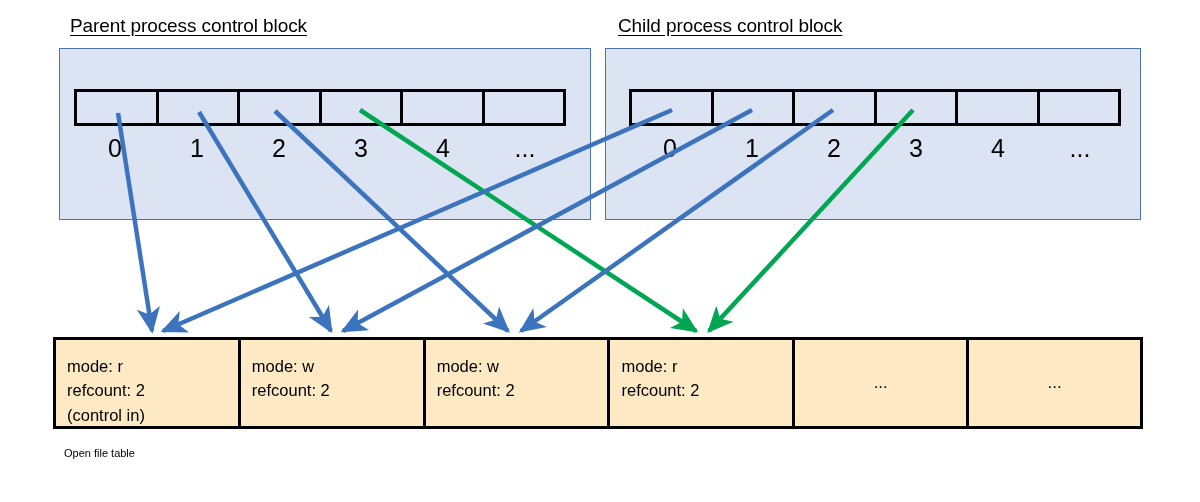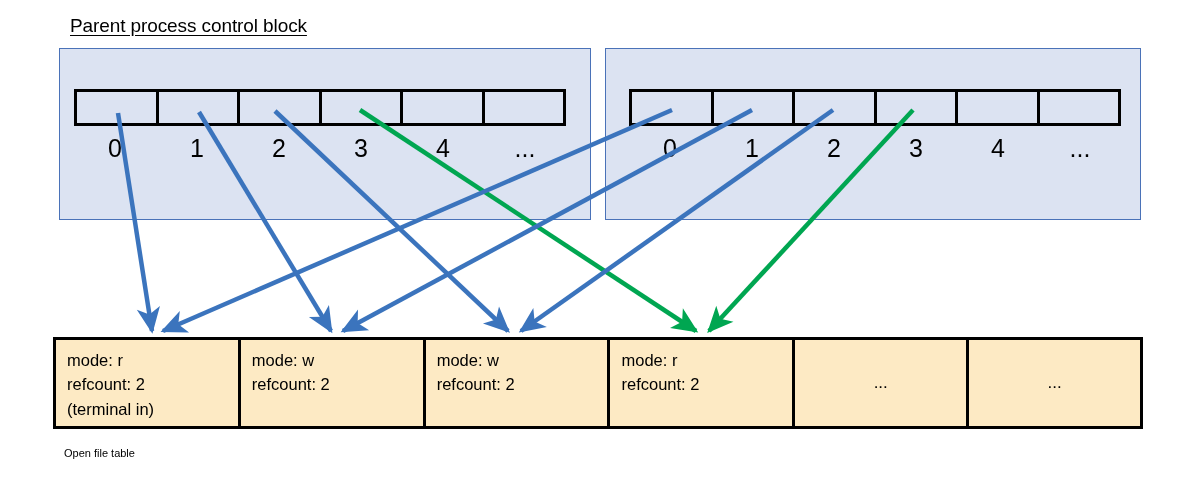--- a/index.html
+++ b/index.html
@@ -70,21 +70,21 @@
     width:1090px;height:92px;
     display:flex;
     box-sizing:border-box;
     border:3px solid #000;
     background:#fdeac4;
   }
   .oft-cell{
     flex:1 1 0;
     box-sizing:border-box;
     border-right:3px solid #000;
-    padding:8px 0 0 11px;
+    padding:14px 0 0 11px;
     font-size:16.5px;
     line-height:1.47;
     color:#000;
     overflow:hidden;
   }
   .oft-cell:last-child{border-right:none;}
   .oft-cell.ellipsis{
     display:flex;align-items:center;justify-content:center;
     padding:0;font-size:17px;
   }
@@ -122,20 +122,21 @@
 
   <div class="fd-labels" id="parent-labels">
     <div class="fd-label">0</div>
     <div class="fd-label">1</div>
     <div class="fd-label">2</div>
     <div class="fd-label">3</div>
     <div class="fd-label">4</div>
     <div class="fd-label">...</div>
   </div>
 
+  <div class="pcb-title" id="child-title">Child process control block</div>
 
   <div class="pcb-box" id="child-box"></div>
 
   <div class="fd-row" id="child-row">
     <div class="fd-cell"></div>
     <div class="fd-cell"></div>
     <div class="fd-cell"></div>
     <div class="fd-cell"></div>
     <div class="fd-cell"></div>
     <div class="fd-cell"></div>
@@ -147,21 +148,21 @@
     <div class="fd-label">2</div>
     <div class="fd-label">3</div>
     <div class="fd-label">4</div>
     <div class="fd-label">...</div>
   </div>
 
   <div id="oft">
     <div class="oft-cell">
       <div class="oft-line">mode: r</div>
       <div class="oft-line">refcount: 2</div>
-      <div class="oft-line">(terminal in)</div>
+      <div class="oft-line">(control in)</div>
     </div>
     <div class="oft-cell">
       <div class="oft-line">mode: w</div>
       <div class="oft-line">refcount: 2</div>
     </div>
     <div class="oft-cell">
       <div class="oft-line">mode: w</div>
       <div class="oft-line">refcount: 2</div>
     </div>
     <div class="oft-cell">

